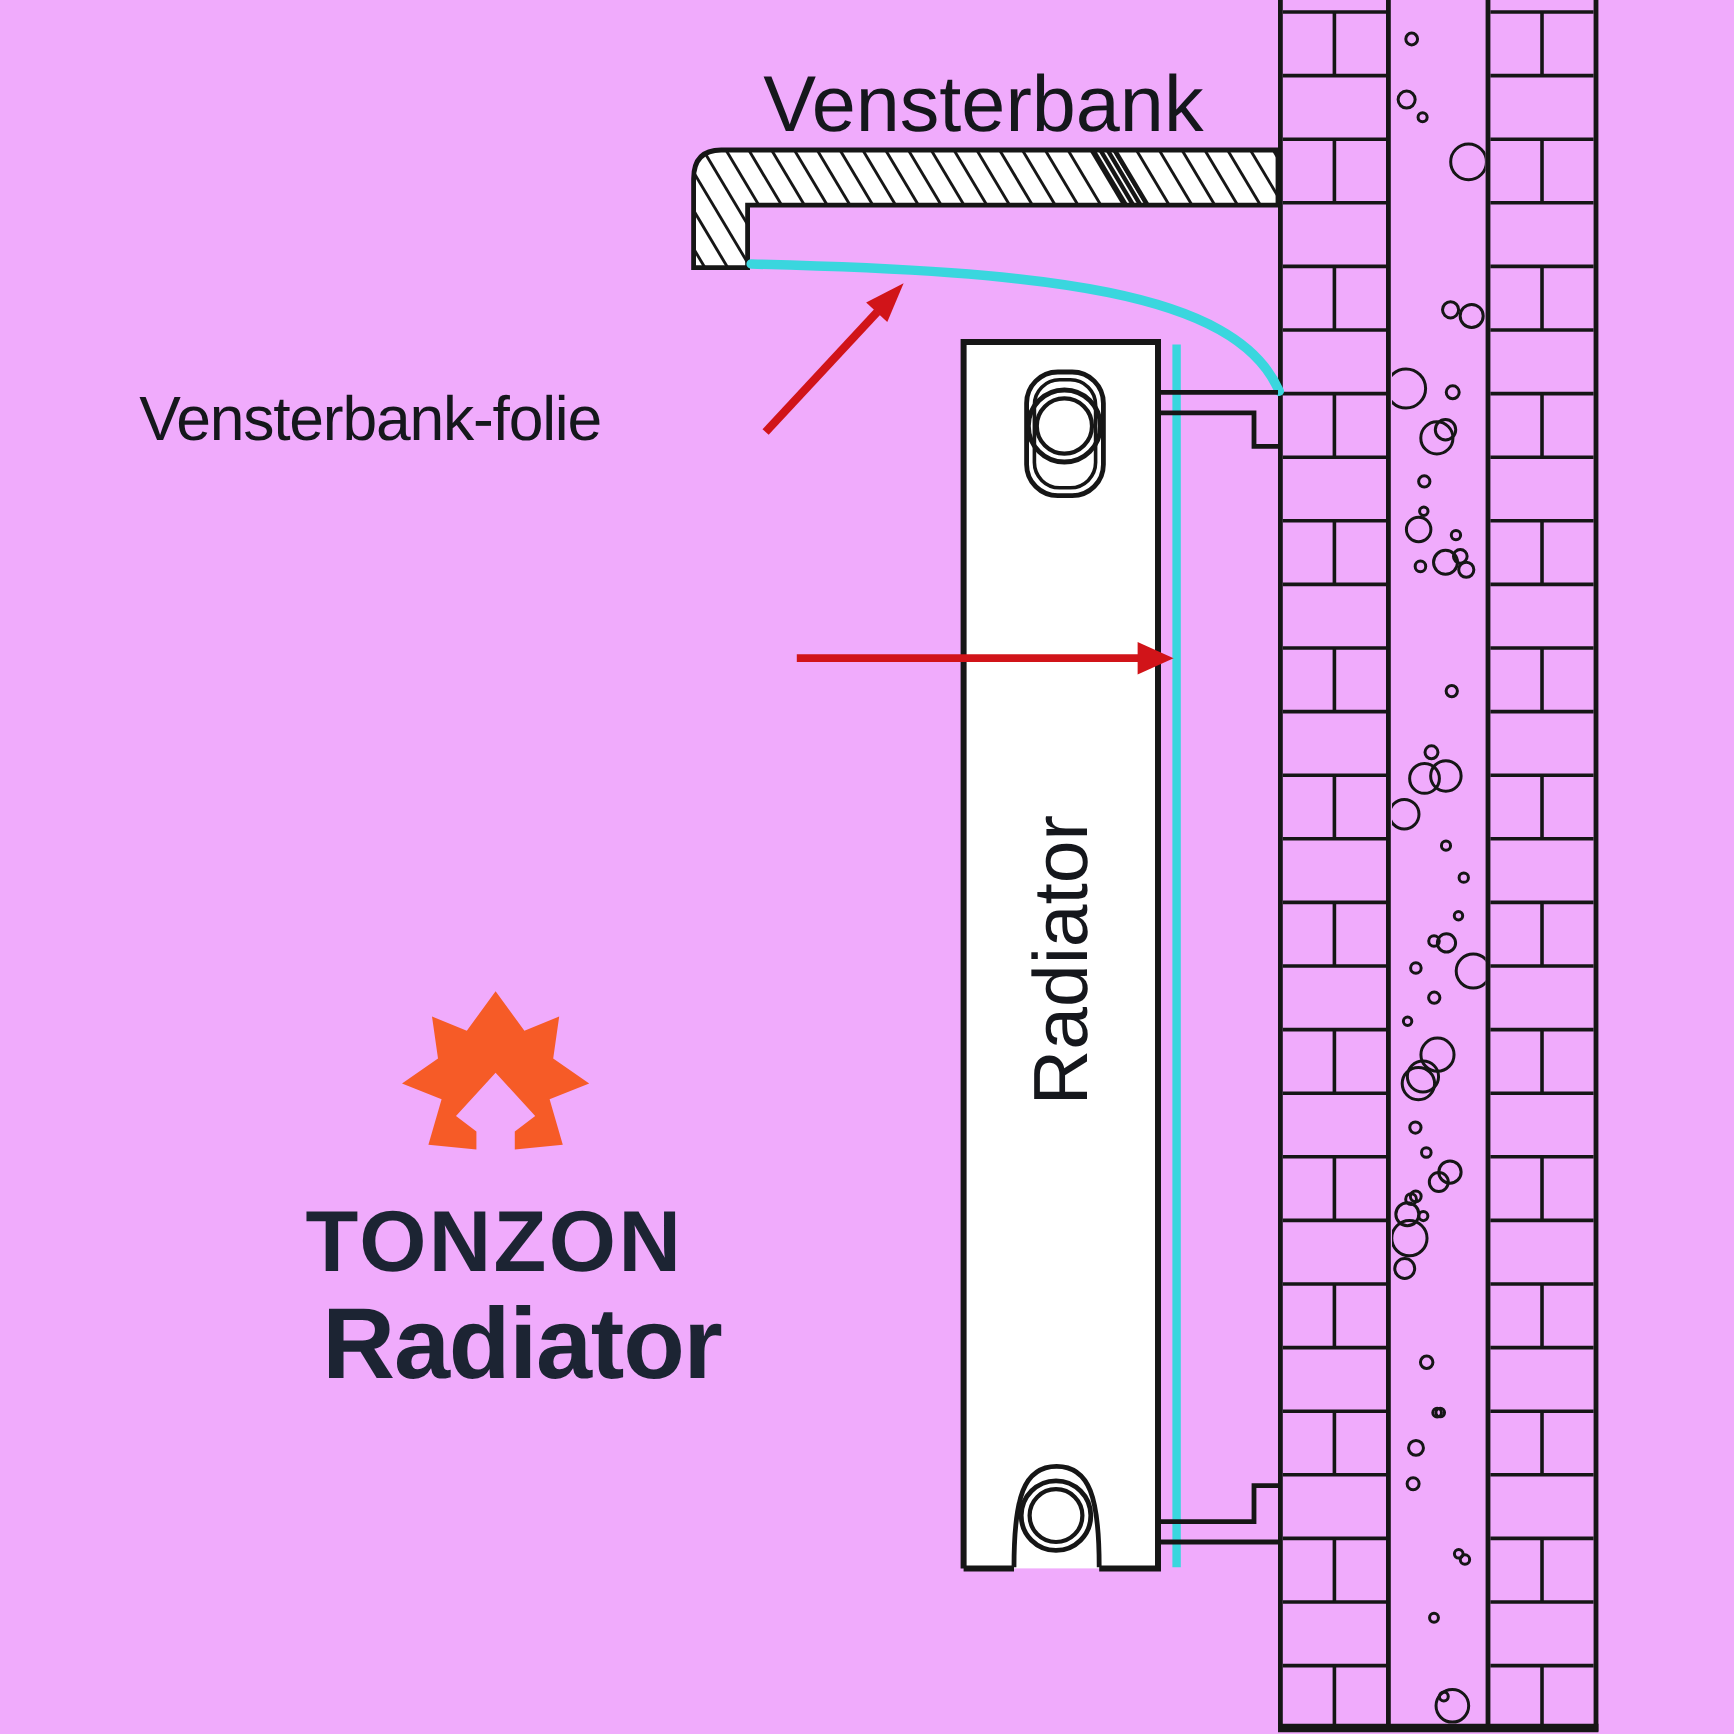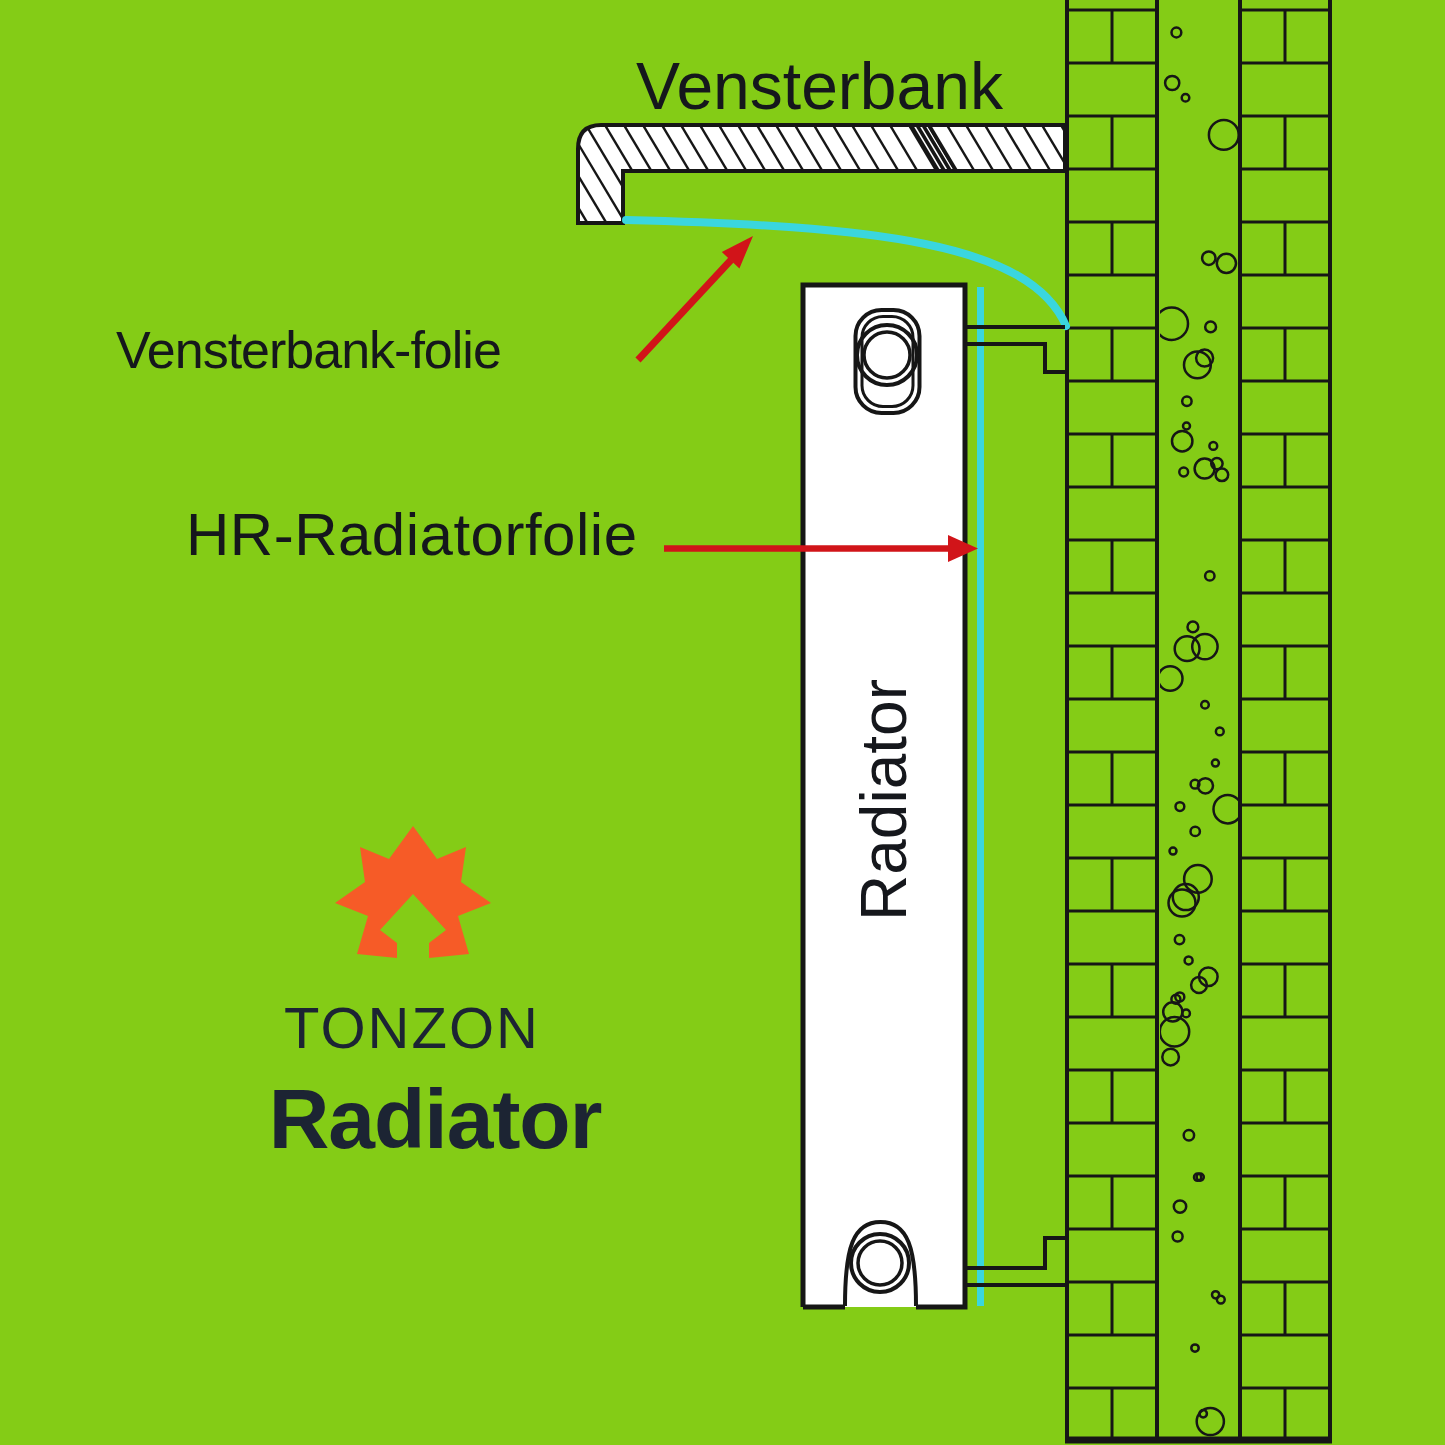--- a/index.html
+++ b/index.html
@@ -1,17 +1,17 @@
 <!DOCTYPE html>
 <html><head>
 <meta charset="utf-8">
 <style>
   html,body{margin:0;padding:0;background:#fff;}
   .stage{
-    position:relative;width:1445px;height:1445px;background:#84cc16;
+    position:relative;width:1445px;height:1445px;background:#f0abfc;
     font-family:"Liberation Sans", sans-serif;overflow:hidden;
   }
   .stage svg{position:absolute;left:0;top:0;}
   
   .s-line{stroke:var(--line);fill:none;}
   .f-white{fill:#ffffff;}
   .s-cyan{stroke:var(--cyan);fill:none;}
   .f-red{fill:var(--red);}
   .s-red{stroke:var(--red);fill:none;}
   .f-orange{fill:var(--orange);}
@@ -19,21 +19,21 @@
   .lbl{position:absolute;white-space:nowrap;color:var(--text);}
   .t-title{left:636px;top:53px;font-size:66px;line-height:1;letter-spacing:0px;}
   .t-vfolie{left:116px;top:324px;font-size:52px;line-height:1;letter-spacing:-1px;}
   .t-hrfolie{left:186px;top:505px;font-size:60px;line-height:1;letter-spacing:.5px;}
   .t-radname{
     left:734px;top:768px;width:300px;height:64px;line-height:64px;
     font-size:64px;text-align:center;transform:rotate(-90deg);
   }
   .t-tonzon{
     left:162px;top:999px;width:500px;text-align:center;
-    font-size:58px;font-weight:normal;letter-spacing:2px;line-height:1;
+    font-size:72px;font-weight:bold;letter-spacing:2px;line-height:1;
     color:var(--navy);
   }
   .t-tagline{
     left:115px;top:1060px;width:640px;text-align:center;
     font-size:84px;font-weight:bold;letter-spacing:-1px;line-height:118px;
     color:var(--navy);white-space:normal;
   }
 </style>
 </head>
 <body>
@@ -273,19 +273,18 @@
     <g>
       <line class="s-red" x1="664" y1="548.5" x2="952" y2="548.5" stroke-width="6.5"></line>
       <polygon class="f-red" points="978,548.5 948,562 948,535"></polygon>
     </g>
 
     <polygon class="f-orange" points="413,826 437,859 466,847 461,882 491,903 458,916 469,954 429,958 429,943 446,930 413,894 380,930 397,943 397,958 357,954 368,916 335,903 365,882 360,847 389,859"></polygon>
   </svg>
 
   <div class="lbl t-title">Vensterbank</div>
   <div class="lbl t-vfolie">Vensterbank-folie</div>
-  <div class="lbl t-hrfolie">HR-Radiatorfolie</div>
   <div class="lbl t-radname">Radiator</div>
   <div class="lbl t-tonzon">TONZON</div>
   <div class="lbl t-tagline">
     <span>Radiator</span><br>
   </div>
 </div>
 
 </body></html>

